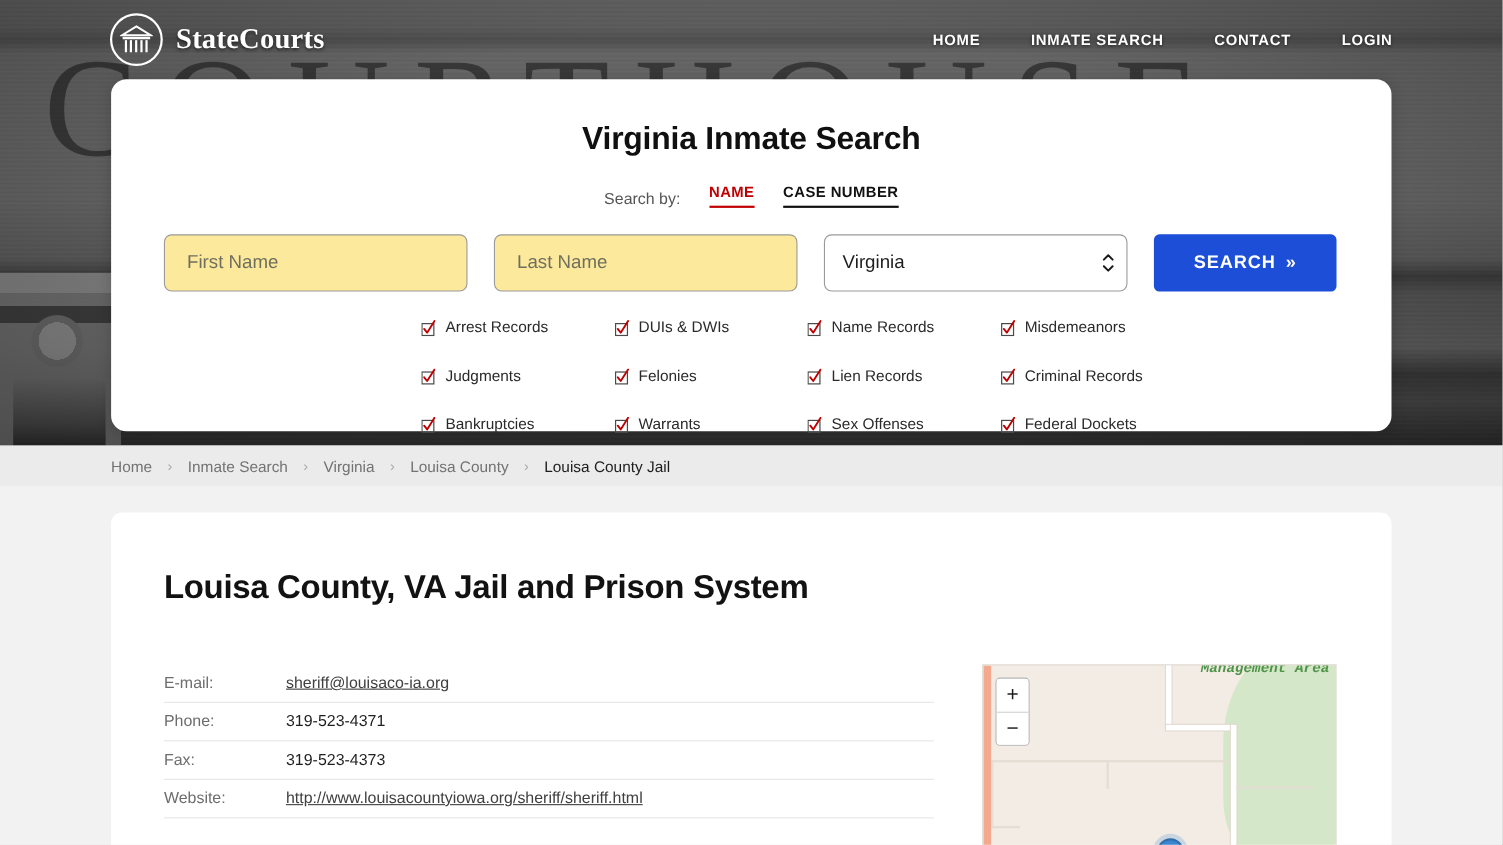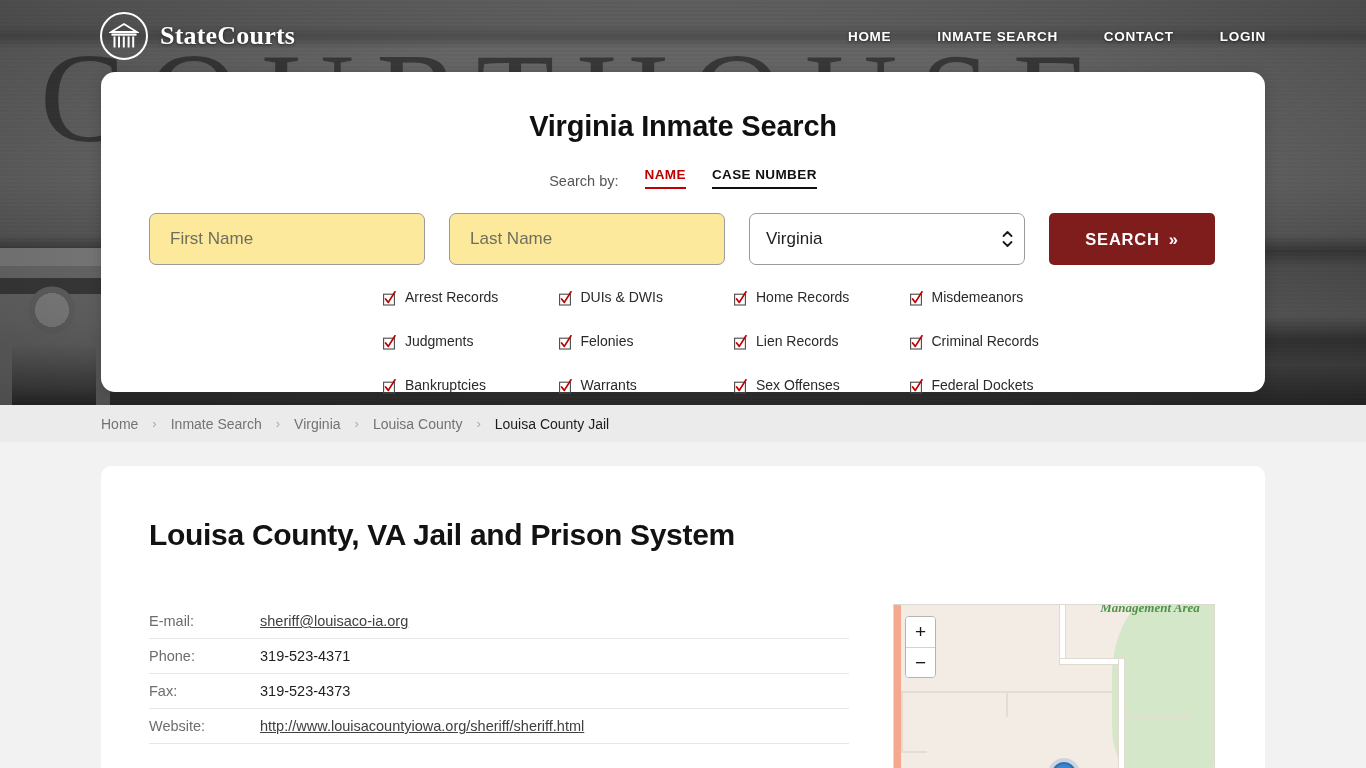--- a/index.html
+++ b/index.html
@@ -230,21 +230,21 @@
   .select-arrows {
     position: absolute;
     right: 12px; top: 50%;
     transform: translateY(-50%);
     display: flex; flex-direction: column; gap: 3px;
     pointer-events: none;
   }
 
   .search-btn {
     width: 166px; height: 52px;
-    background: #7f1d1d;
+    background: #1d4ed8;
     border: none;
     border-radius: 5px;
     color: #ffffff;
     font-family: "Liberation Sans", sans-serif;
     font-size: 16.5px;
     font-weight: 700;
     letter-spacing: .8px;
     cursor: pointer;
     display: flex;
     align-items: center;
@@ -367,21 +367,21 @@
     width: 120px; height: 190px;
     background: #cfe6c3;
     border-radius: 44% 10% 40% 30%;
     opacity: .85;
   }
   .map-green-label {
     position: absolute;
     right: 4px; top: -4px;
     width: 120px;
     text-align: center;
-    font-family: Liberation Serif, serif;
+    font-family: Liberation Mono, monospace;
     font-style: italic;
     font-weight: 700;
     font-size: 13px;
     color: #4f9449;
     line-height: 14px;
     white-space: nowrap;
   }
   .map-marker {
     position: absolute;
     left: 158px; top: 157px;
@@ -497,21 +497,21 @@
         </span>
         <span>DUIs &amp; DWIs</span>
       </div>
       <div class="check-item">
         <span class="cbox">
           <svg width="13" height="15" viewBox="0 0 13 15">
               <rect x="0.6" y="3.2" width="10.8" height="10.8" fill="none" stroke="#4a4a4a" stroke-width="1.1"></rect>
               <polyline points="2.6,8 5.3,11.4 12,0.8" fill="none" stroke="#c00000" stroke-width="1.7" stroke-linecap="round" stroke-linejoin="round"></polyline>
             </svg>
         </span>
-        <span>Home Records</span>
+        <span>Name Records</span>
       </div>
       <div class="check-item">
         <span class="cbox">
           <svg width="13" height="15" viewBox="0 0 13 15">
               <rect x="0.6" y="3.2" width="10.8" height="10.8" fill="none" stroke="#4a4a4a" stroke-width="1.1"></rect>
               <polyline points="2.6,8 5.3,11.4 12,0.8" fill="none" stroke="#c00000" stroke-width="1.7" stroke-linecap="round" stroke-linejoin="round"></polyline>
             </svg>
         </span>
         <span>Misdemeanors</span>
       </div>

